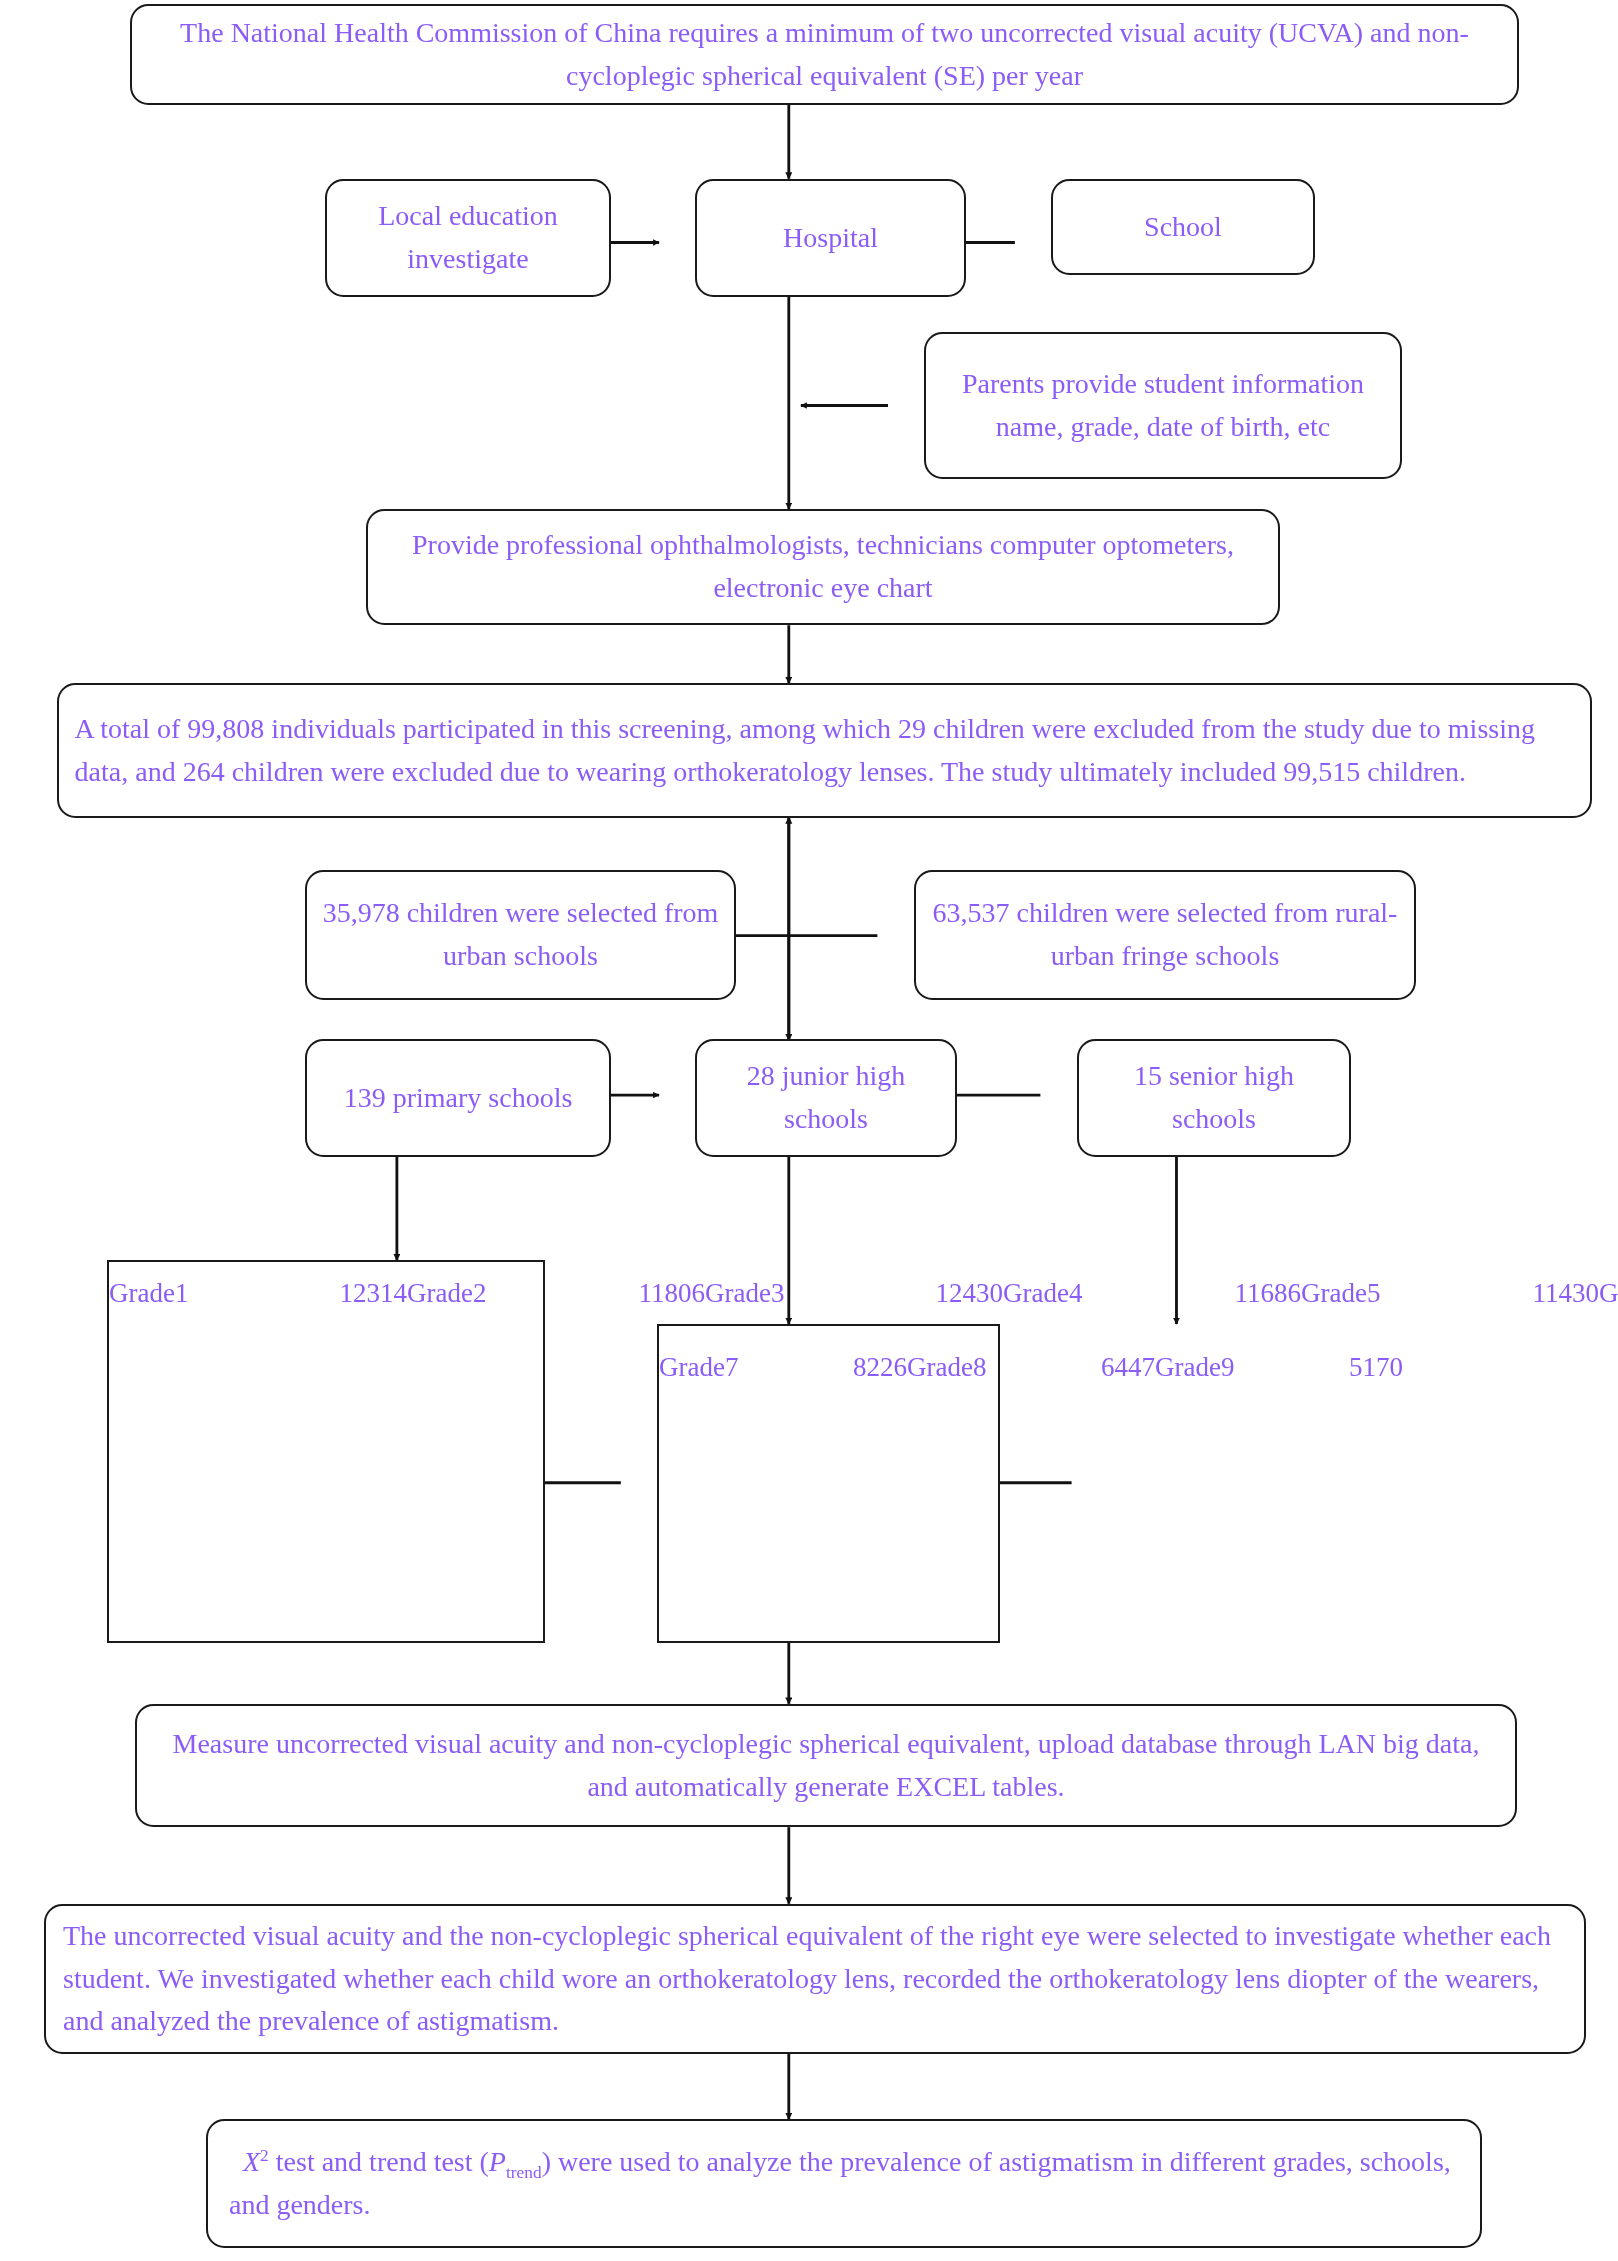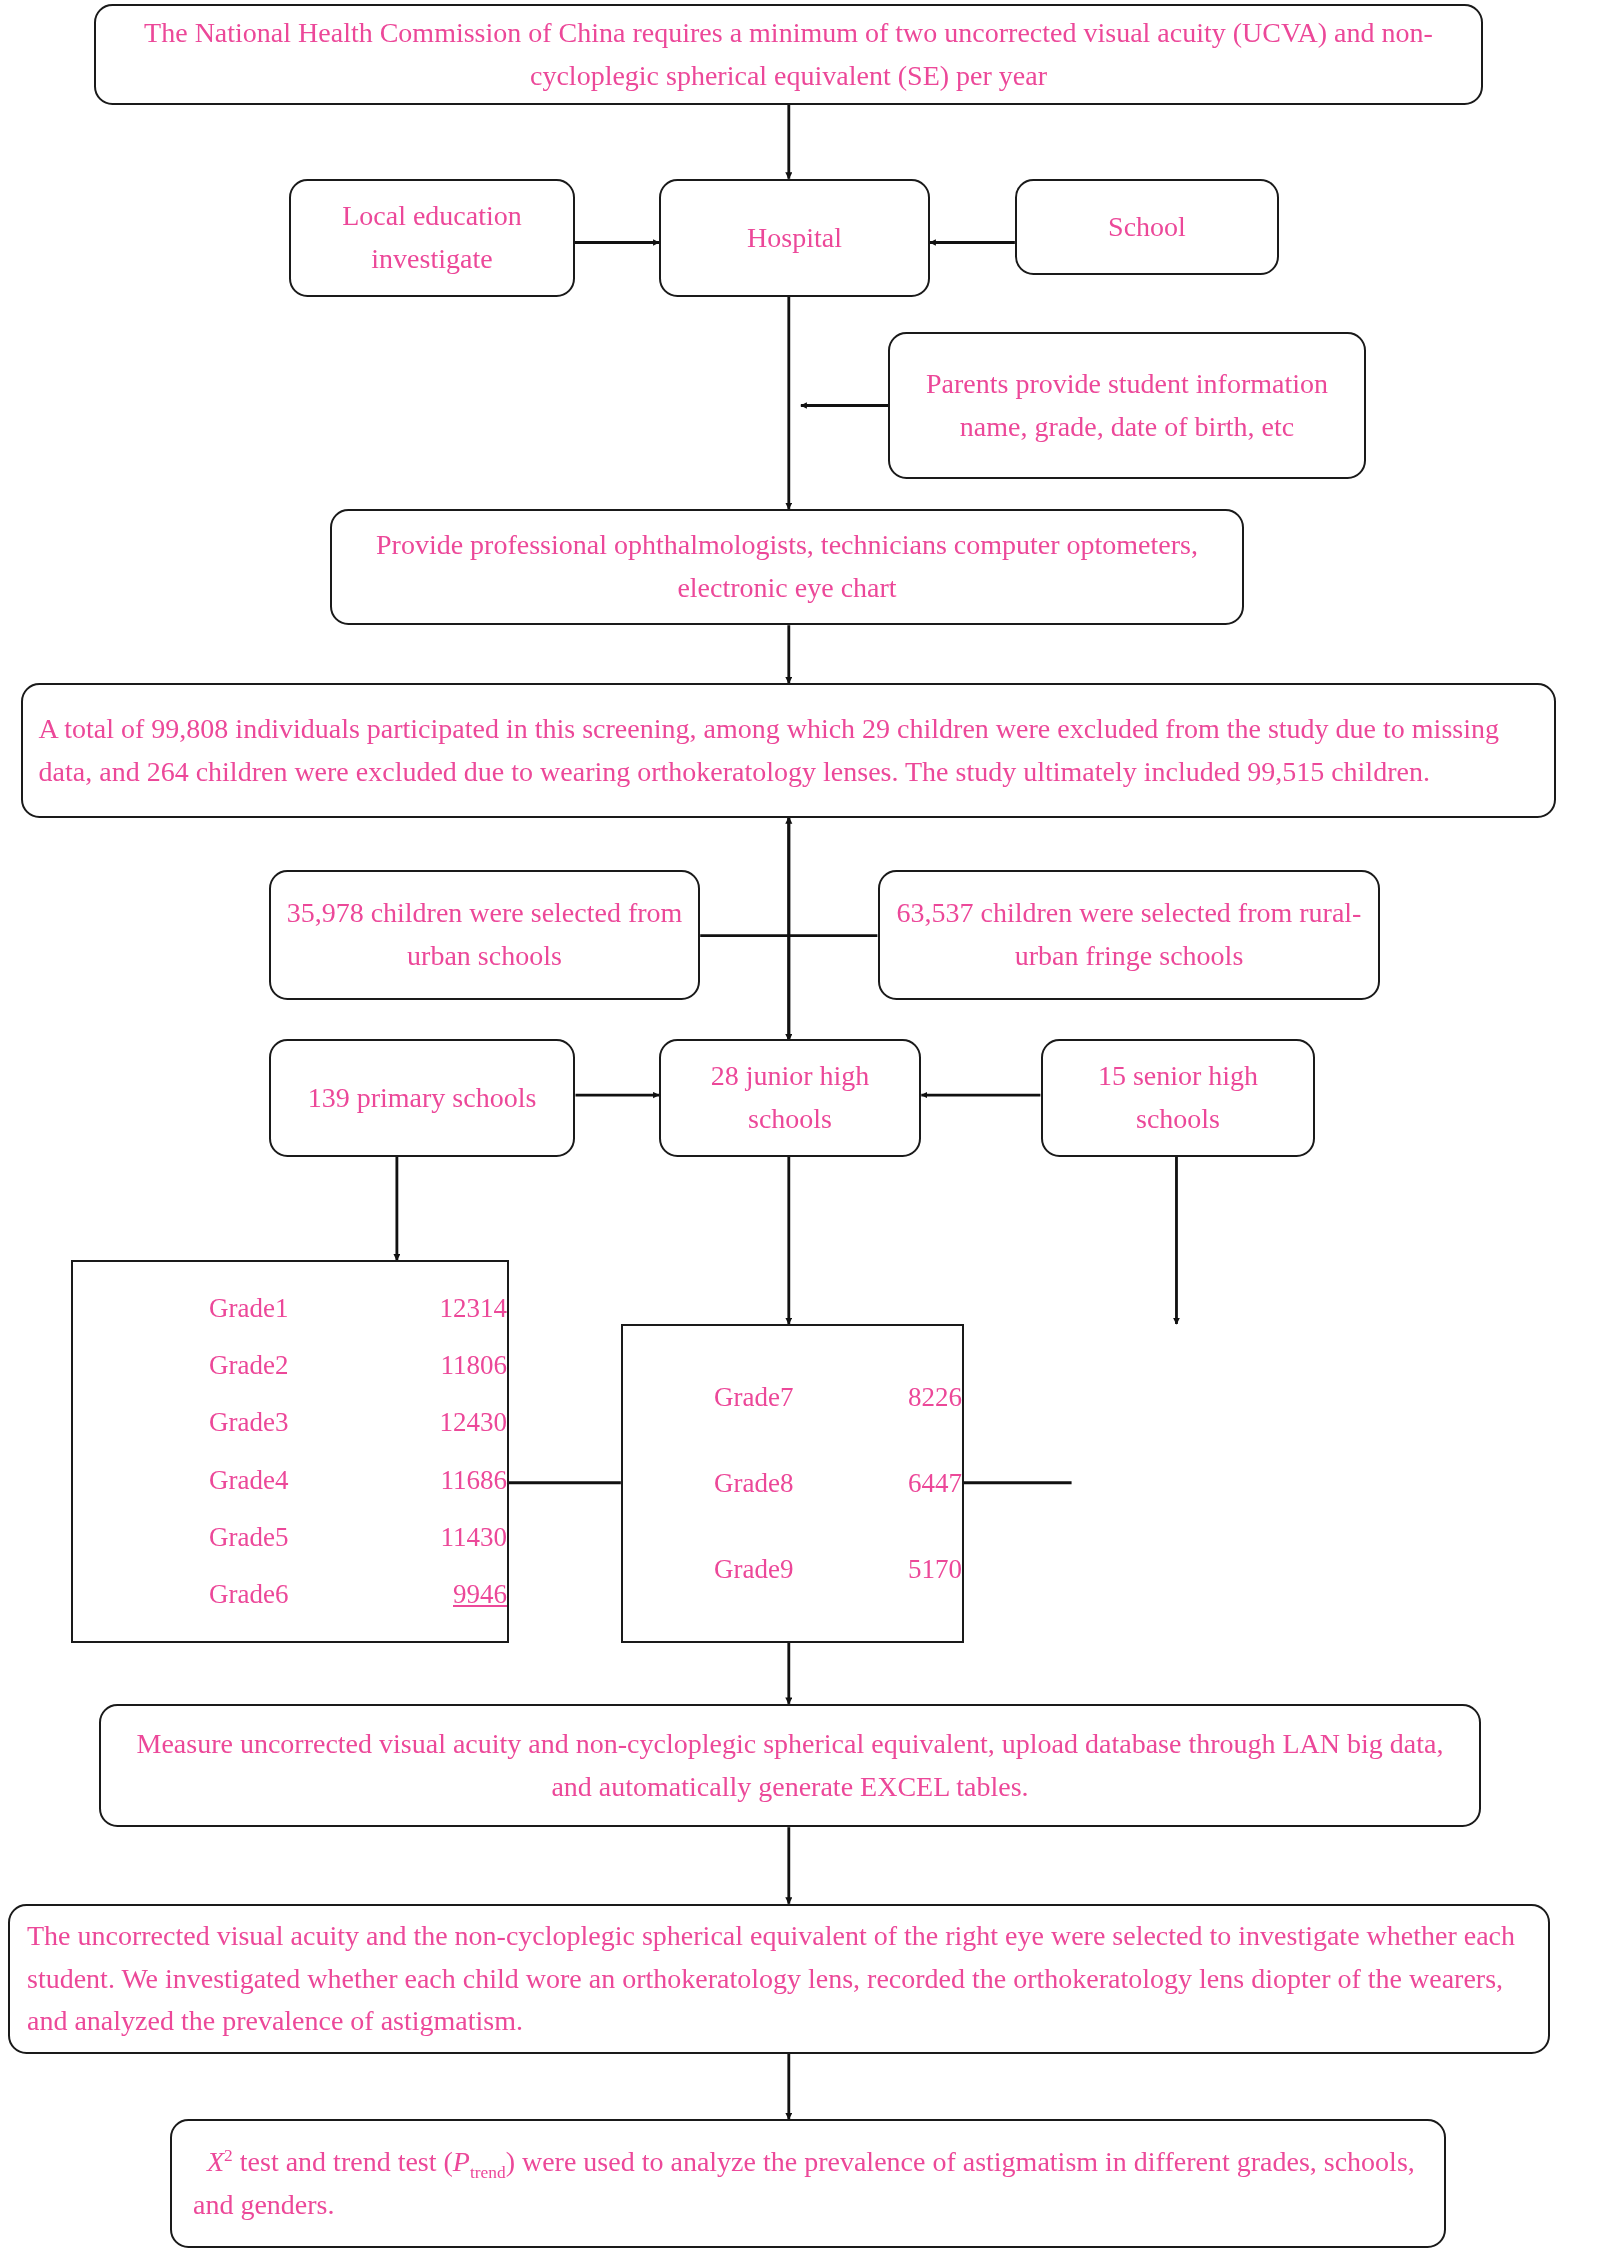--- a/index.html
+++ b/index.html
@@ -15,36 +15,37 @@
   .node{
     position:absolute;
     box-sizing:border-box;
     background:#ffffff;
     border:2.1px solid #1a1a1a;
     display:flex;
     align-items:center;
     justify-content:center;
     text-align:center;
     line-height:1.52;
-    color:#ec4899;
+    color:#8b5cf6;
     z-index:3;
+    margin-left:36px;
   }
   .rounded{border-radius:18.4px;}
   .sharp{border-radius:0;}
 
   .t-huge{font-size:28px;}
   .t-big{font-size:28px;}
 
   .pad-wide{padding:11.3px 24px;}
   .pad-narrow{padding:10px 12.8px;}
   .justify-left{text-align:left;justify-content:flex-start;}
 
   .gradebox{
-    flex-direction:column;
-    align-items:flex-end;
+    flex-direction:row;
+    align-items:flex-start;
     justify-content:space-around;
     padding:18.4px 0;
   }
   .grow{
     display:flex;
     justify-content:center;
     white-space:pre;
     font-size:27px;
     line-height:1;
   }

